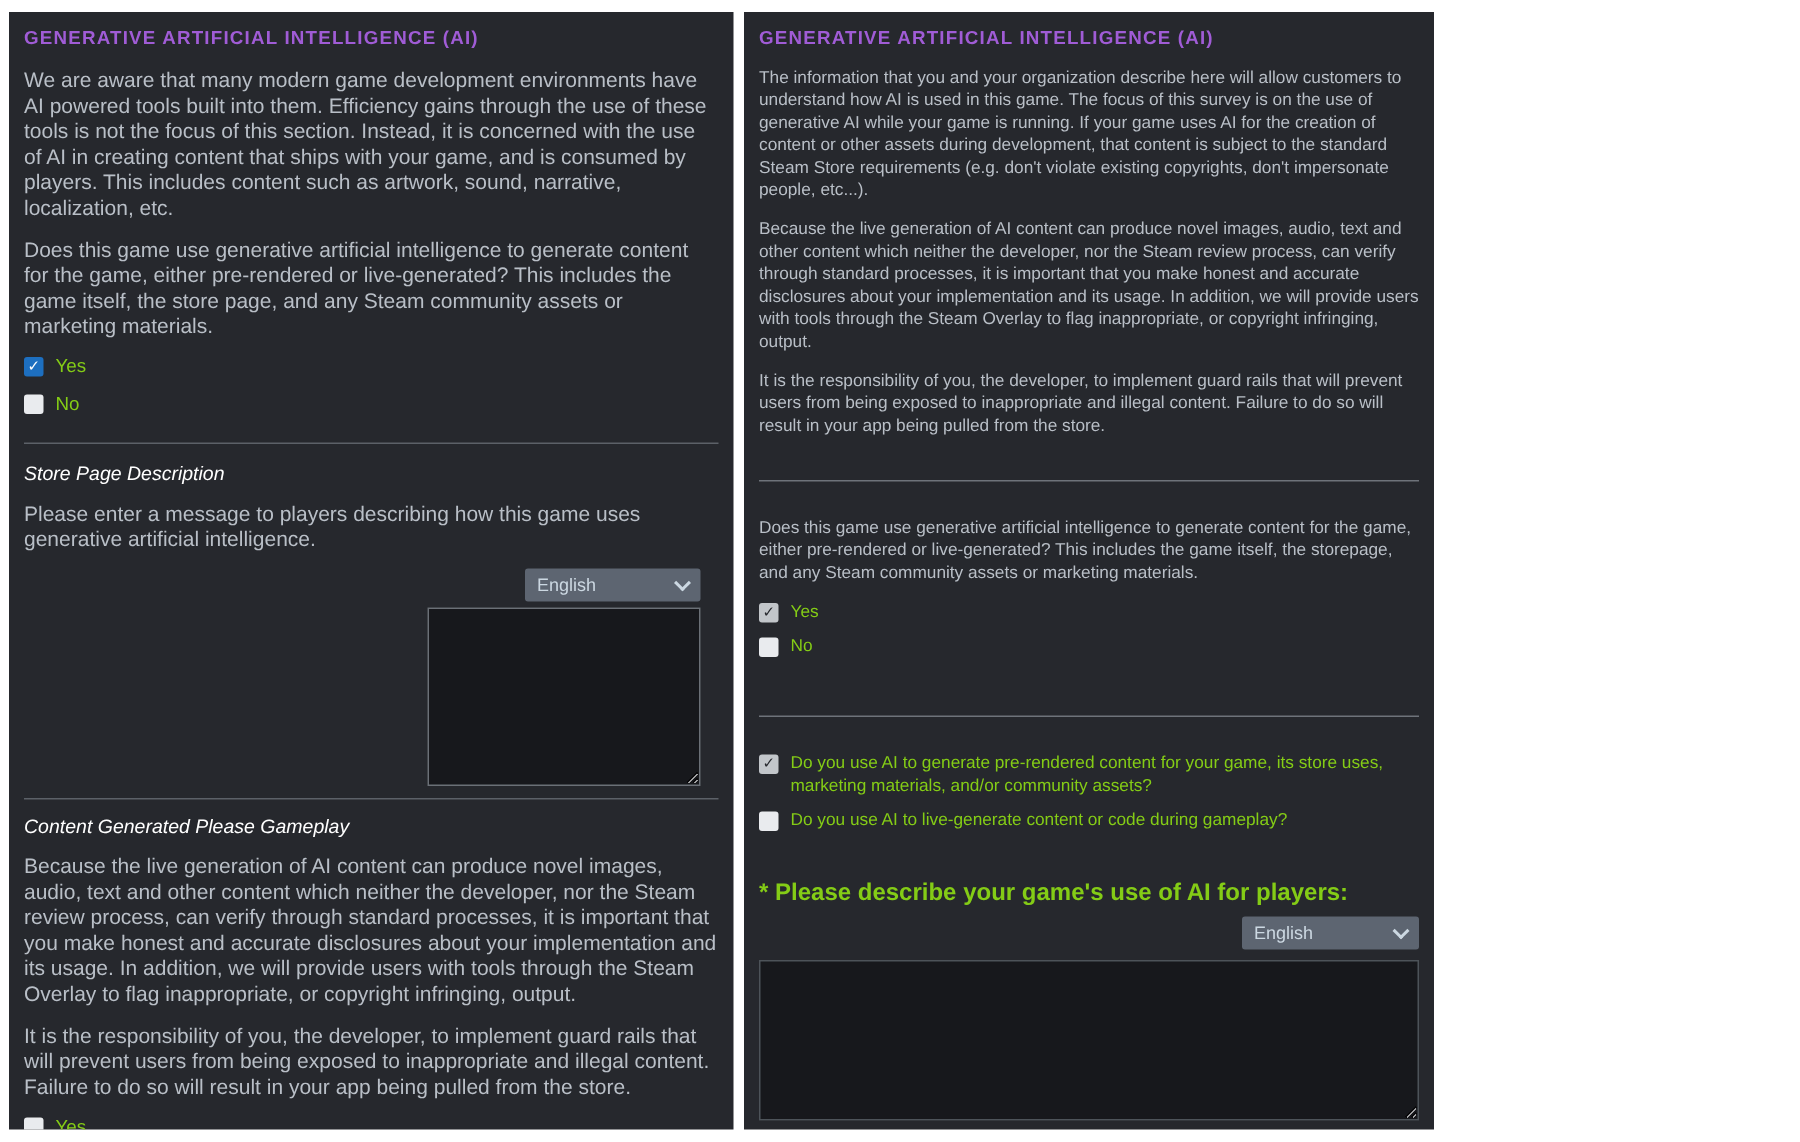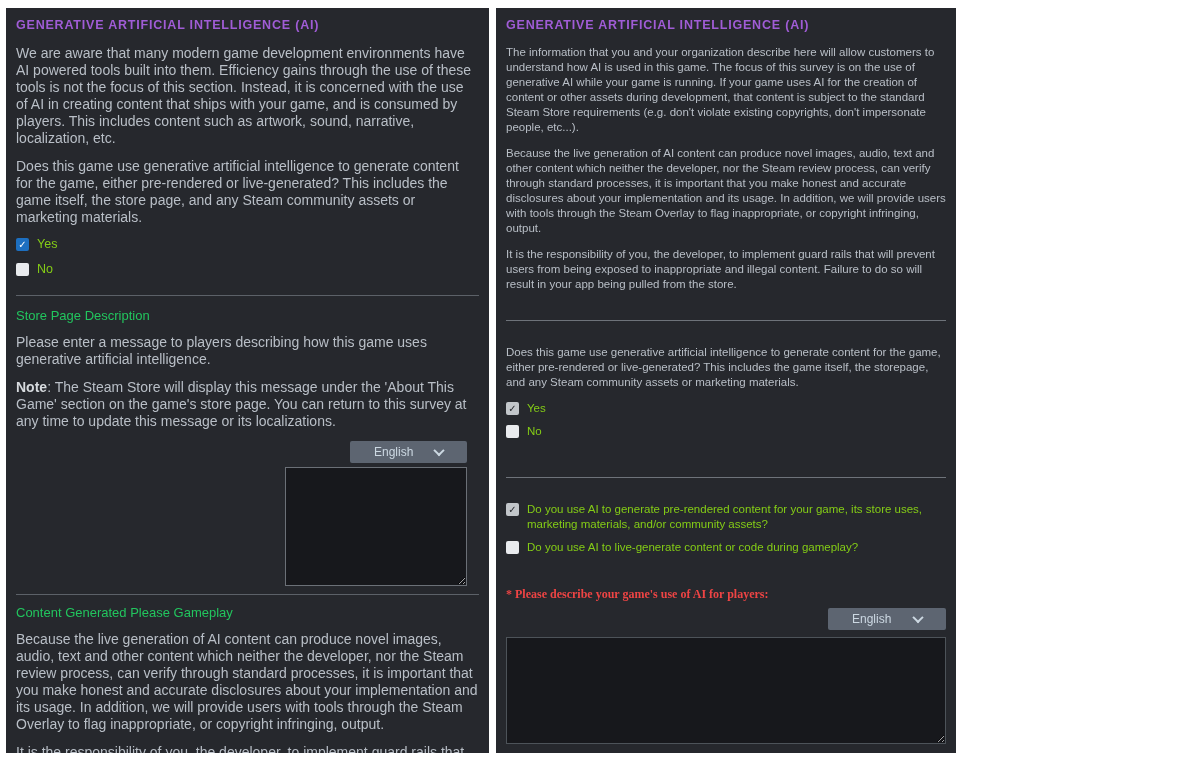--- a/index.html
+++ b/index.html
@@ -6,21 +6,21 @@
   .page{width:964px;height:761px;box-sizing:border-box;background:#ffffff;
         display:flex;gap:7px;padding:8px 8px 8px 6px;
         font-family:"Liberation Sans","DejaVu Sans",sans-serif;}
   .panel{background:#26282d;box-sizing:border-box;padding:10px 10px;overflow:hidden;}
   .panel.left{width:604px;}
   .panel.right{width:575px;}
 
   
   h2.purple{margin:0 0 13px 0;font-size:12.5px;font-weight:bold;letter-spacing:.8px;
             color:#a05cd6;text-transform:uppercase;}
-  h3.blue{margin:0 0 11px 0;font-size:13px;font-weight:normal;color:#22c55e;}
+  h3.blue{margin:0 0 11px 0;font-size:13px;font-weight:normal;color:#ffffff;font-style:italic;}
 
   
   .panel.left p.body{margin:0 0 11px 0;font-size:14px;line-height:17px;color:#b9bfc7;}
   .panel.right p.body{margin:0 0 11px 0;font-size:11.5px;line-height:15px;color:#b9bfc7;}
   p.q{margin-top:14px;margin-bottom:14px;}
   b.note{color:#d6dade;}
 
   
   hr.div{border:none;border-top:1px solid #5c6168;margin:18px 0 12px 0;}
   .panel.right hr.div{border-top-color:#6e737a;}
@@ -38,39 +38,39 @@
   .panel.left .cb.checked{background:#1d6fc0;color:#ffffff;}
   .panel.right .cb.checked{background:#c2c6ca;color:#26282d;}
   .cb.checked::after{content:"\2713";}
   .cb-label{font-size:12.5px;line-height:15px;color:#84cc16;}
   .panel.right .cb-label{font-size:11.5px;}
   .usage .cb-row{margin-bottom:16px;}
   .usage .cb-label{line-height:15px;}
 
   
   .select{height:22px;background:#5d6571;border-radius:2px;display:flex;align-items:center;
-          justify-content:space-between;padding:0 24px;box-sizing:border-box;cursor:pointer;}
+          justify-content:space-between;padding:0 8px;box-sizing:border-box;cursor:pointer;}
   .select-label{font-size:12px;color:#ccd8e2;}
   .chev{width:6px;height:6px;border-right:2px solid #ccd8e2;border-bottom:2px solid #ccd8e2;
         transform:rotate(45deg) translate(-1px,-1px);margin-left:10px;}
 
   
   textarea.ta{background:#17181c;border:1px solid #6b7077;box-sizing:border-box;
               color:#c6cbd2;font-family:"Liberation Sans",sans-serif;font-size:12px;
               resize:both;outline:none;}
   .panel.right textarea.ta{border-color:#4d5359;}
 
   
   .form-area-left{width:182px;margin-left:269px;display:flex;flex-direction:column;
                   align-items:flex-end;margin-bottom:2px;}
   .form-area-left .select{width:117px;margin-bottom:4px;}
   .form-area-left textarea.ta{width:182px;height:119px;}
 
   
-  .describe-label{margin:32px 0 6px 0;font-size:12px;font-weight:bold;color:#ef4444;font-family:Liberation Serif, serif;}
+  .describe-label{margin:32px 0 6px 0;font-size:16px;font-weight:bold;color:#84cc16;}
   .describe-sub{margin:0 0 8px 0;font-size:11.5px;color:#878d93;}
   .form-area-right{display:flex;flex-direction:column;}
   .form-area-right .select{width:118px;margin-left:auto;margin-bottom:7px;}
   .form-area-right textarea.ta{width:100%;height:107px;}
 
   .gap-q{margin-top:20px;}
 </style>
 </head>
 <body>
 
@@ -89,21 +89,20 @@
       <label class="cb-row">
         <span class="cb"></span>
         <span class="cb-label">No</span>
       </label>
     </div>
 
     <hr class="div">
 
     <h3 class="blue">Store Page Description</h3>
     <p class="body">Please enter a message to players describing how this game uses generative artificial intelligence.</p>
-    <p class="body"><b class="note">Note</b><span>: The Steam Store will display this message under the 'About This Game' section on the game's store page. You can return to this survey at any time to update this message or its localizations.</span></p>
 
     <div class="form-area-left">
       <div class="select">
         <span class="select-label">English</span>
         <span class="chev"></span>
       </div>
       <textarea class="ta" style=""></textarea>
     </div>
 
     <hr class="div sp3">

